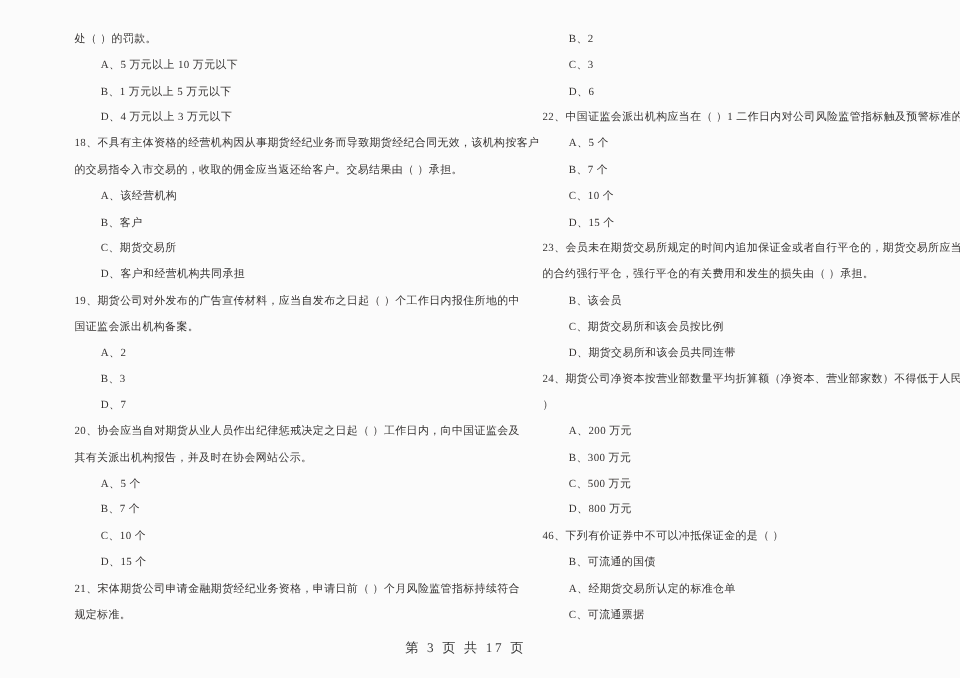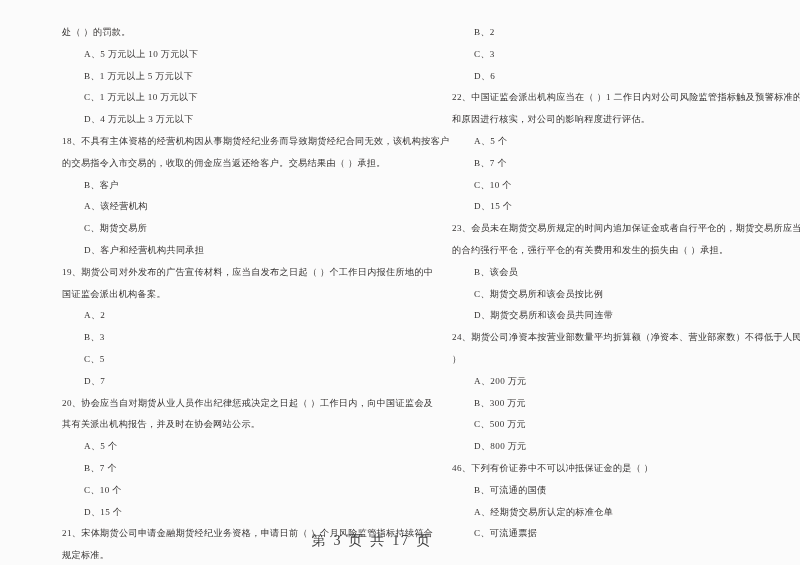--- a/index.html
+++ b/index.html
@@ -69,60 +69,58 @@
     font-size: 9.1px;
     line-height: 21.8px;
     letter-spacing: 0.35px;
     color: #33302f;
     padding-left: 22px;
     white-space: nowrap;
   }
 
   .footer {
     position: absolute;
-    left: 0;
+    left: 16px;
     top: 532px;
     width: 744px;
     text-align: center;
-    font-size: 14px;
+    font-size: 11px;
     letter-spacing: 2.2px;
     color: #3a3a3a;
     font-family: "Liberation Serif", "DejaVu Serif", serif;
   }
 
   
   .page { filter: contrast(0.98); }
 </style>
 </head>
 <body>
 
 <div class="page">
   <div class="columns">
     <div class="col col-left" id="left-col">
         <div>
           <div class="qline">处（    ）的罚款。</div>
           <div class="opt">A、5 万元以上 10 万元以下</div>
           <div class="opt">B、1 万元以上 5 万元以下</div>
-          <div class="opt">C、1 万元以上 10 万元以下</div>
           <div class="opt">D、4 万元以上 3 万元以下</div>
         </div>
         <div>
           <div class="qline">18、不具有主体资格的经营机构因从事期货经纪业务而导致期货经纪合同无效，该机构按客户</div>
           <div class="qline cont">的交易指令入市交易的，收取的佣金应当返还给客户。交易结果由（    ）承担。</div>
+          <div class="opt">A、该经营机构</div>
           <div class="opt">B、客户</div>
-          <div class="opt">A、该经营机构</div>
           <div class="opt">C、期货交易所</div>
           <div class="opt">D、客户和经营机构共同承担</div>
         </div>
         <div>
           <div class="qline">19、期货公司对外发布的广告宣传材料，应当自发布之日起（    ）个工作日内报住所地的中</div>
           <div class="qline cont">国证监会派出机构备案。</div>
           <div class="opt">A、2</div>
           <div class="opt">B、3</div>
-          <div class="opt">C、5</div>
           <div class="opt">D、7</div>
         </div>
         <div>
           <div class="qline">20、协会应当自对期货从业人员作出纪律惩戒决定之日起（    ）工作日内，向中国证监会及</div>
           <div class="qline cont">其有关派出机构报告，并及时在协会网站公示。</div>
           <div class="opt">A、5 个</div>
           <div class="opt">B、7 个</div>
           <div class="opt">C、10 个</div>
           <div class="opt">D、15 个</div>
         </div>
@@ -132,21 +130,20 @@
         </div>
       </div>
     <div class="col col-right" id="right-col">
         <div>
           <div class="opt">B、2</div>
           <div class="opt">C、3</div>
           <div class="opt">D、6</div>
         </div>
         <div>
           <div class="qline">22、中国证监会派出机构应当在（    ）1 二作日内对公司风险监管指标触及预警标准的情况</div>
-          <div class="qline cont">和原因进行核实，对公司的影响程度进行评估。</div>
           <div class="opt">A、5 个</div>
           <div class="opt">B、7 个</div>
           <div class="opt">C、10 个</div>
           <div class="opt">D、15 个</div>
         </div>
         <div>
           <div class="qline">23、会员未在期货交易所规定的时间内追加保证金或者自行平仓的，期货交易所应当将该会员</div>
           <div class="qline cont">的合约强行平仓，强行平仓的有关费用和发生的损失由（    ）承担。</div>
           <div class="opt">B、该会员</div>
           <div class="opt">C、期货交易所和该会员按比例</div>

